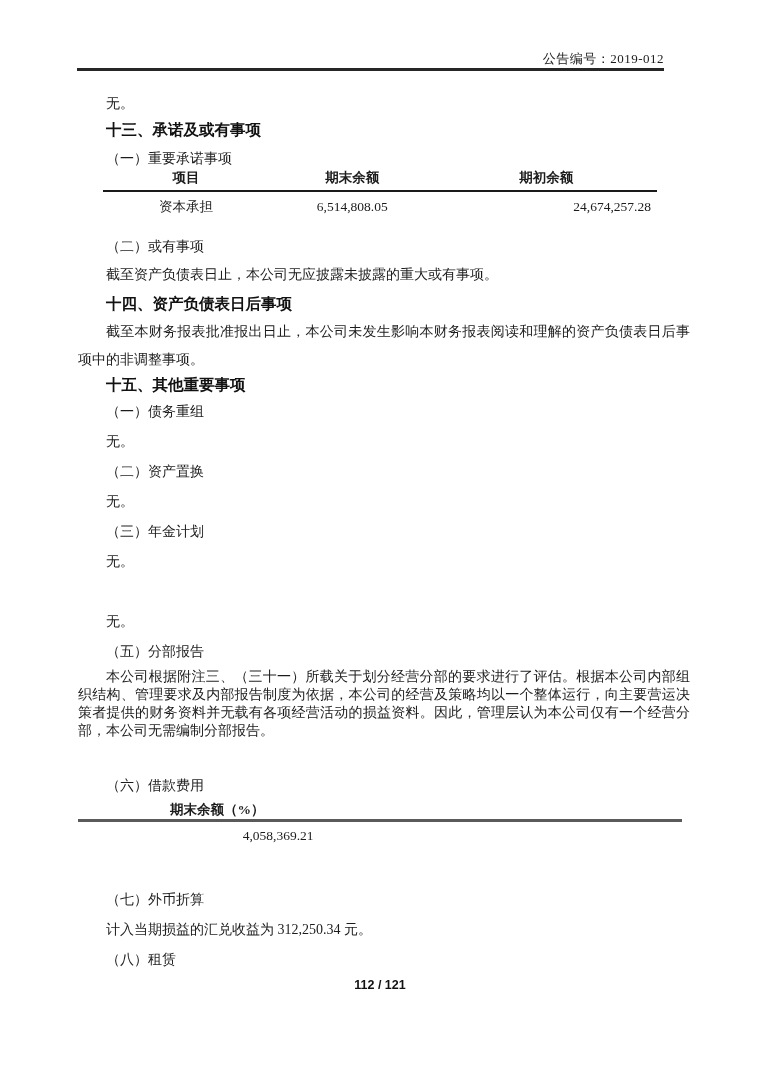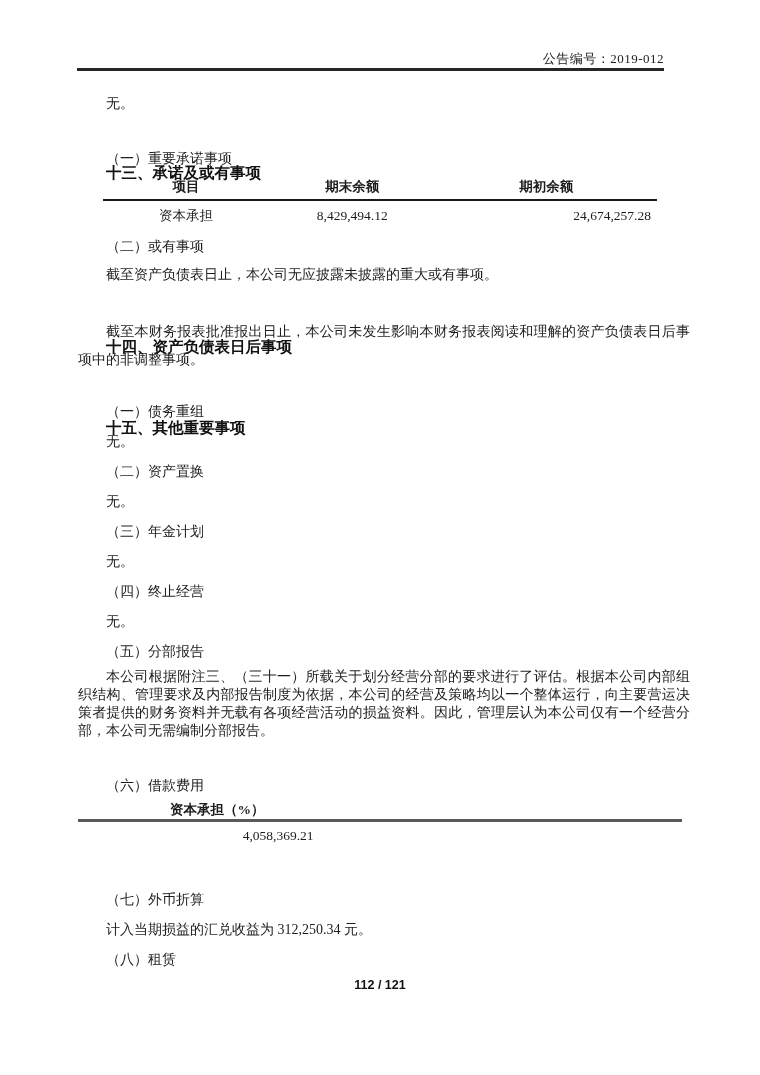--- a/index.html
+++ b/index.html
@@ -23,21 +23,21 @@
   }
   .line {
     position:absolute; left:78px; width:612px;
     font-size:14px; line-height:28px;
   }
   .indent { text-indent:28px; }
   .sec-title {
     position:absolute; left:78px; width:612px;
     font-family:"Liberation Sans", sans-serif;
     font-weight:bold; font-size:15.5px; line-height:28px;
-    text-indent:28px; color:#111;margin-top:43px;
+    text-indent:28px; color:#111;
   }
   .para {
     position:absolute; left:78px; width:612px;
     font-size:14px; text-indent:28px;
     text-align:justify;
   }
   .para-14 { line-height:27.5px; }
   .para-15 { line-height:18px; }
   .tbl { position:absolute; font-size:13.5px; }
   .tbl-1 { left:103px; width:554px; }
@@ -72,58 +72,57 @@
 <div class="page">
 
   <div class="hdr-note">公告编号：2019-012</div>
   <div class="hdr-rule"></div>
 
   <p class="line indent" style="top:90px">无。</p>
 
   <h2 class="sec-title" style="top:116px">十三、承诺及或有事项</h2>
   <p class="line indent" style="top:145px">（一）重要承诺事项</p>
 
-  <div class="tbl tbl-1" style="top:176px">
+  <div class="tbl tbl-1" style="top:167px">
     <div class="trow thead-row">
       <div class="tc c1">项目</div>
       <div class="tc c2">期末余额</div>
       <div class="tc c3">期初余额</div>
     </div>
     <div class="trow tdata-row">
       <div class="tc c1">资本承担</div>
-      <div class="tc c2">8,429,494.12</div>
+      <div class="tc c2">6,514,808.05</div>
       <div class="tc c3 right">24,674,257.28</div>
     </div>
   </div>
 
   <p class="line indent" style="top:261px">截至资产负债表日止，本公司无应披露未披露的重大或有事项。</p>
   <p class="line indent" style="top:233px">（二）或有事项</p>
 
   <h2 class="sec-title" style="top:290px">十四、资产负债表日后事项</h2>
   <p class="para para-14" style="top:318px">截至本财务报表批准报出日止，本公司未发生影响本财务报表阅读和理解的资产负债表日后事项中的非调整事项。</p>
 
   <h2 class="sec-title" style="top:371px">十五、其他重要事项</h2>
 
   <p class="line indent" style="top:398px">（一）债务重组</p>
   <p class="line indent" style="top:428px">无。</p>
   <p class="line indent" style="top:458px">（二）资产置换</p>
   <p class="line indent" style="top:488px">无。</p>
   <p class="line indent" style="top:518px">（三）年金计划</p>
   <p class="line indent" style="top:548px">无。</p>
-  <p class="line indent" style="top:578px">（四）终止经营</p>
   <p class="line indent" style="top:608px">无。</p>
   <p class="line indent" style="top:638px">（五）分部报告</p>
 
   <p class="para para-15" style="top:668px">本公司根据附注三、（三十一）所载关于划分经营分部的要求进行了评估。根据本公司内部组织结构、管理要求及内部报告制度为依据，本公司的经营及策略均以一个整体运行，向主要营运决策者提供的财务资料并无载有各项经营活动的损益资料。因此，管理层认为本公司仅有一个经营分部，本公司无需编制分部报告。</p>
 
   <p class="line indent" style="top:772px">（六）借款费用</p>
 
   <div class="tbl tbl-2" style="top:800px">
     <div class="trow thead-row">
-      <div class="tc c2">资本承担（%）</div>
+      <div class="tc c2">期末余额（%）</div>
     </div>
     <div class="trow tdata-row">
       <div class="tc c1 right">4,058,369.21</div>
     </div>
   </div>
 
   <p class="line indent" style="top:886px">（七）外币折算</p>
   <p class="line indent" style="top:916px">计入当期损益的汇兑收益为 312,250.34 元。</p>
   <p class="line indent" style="top:946px">（八）租赁</p>
 

